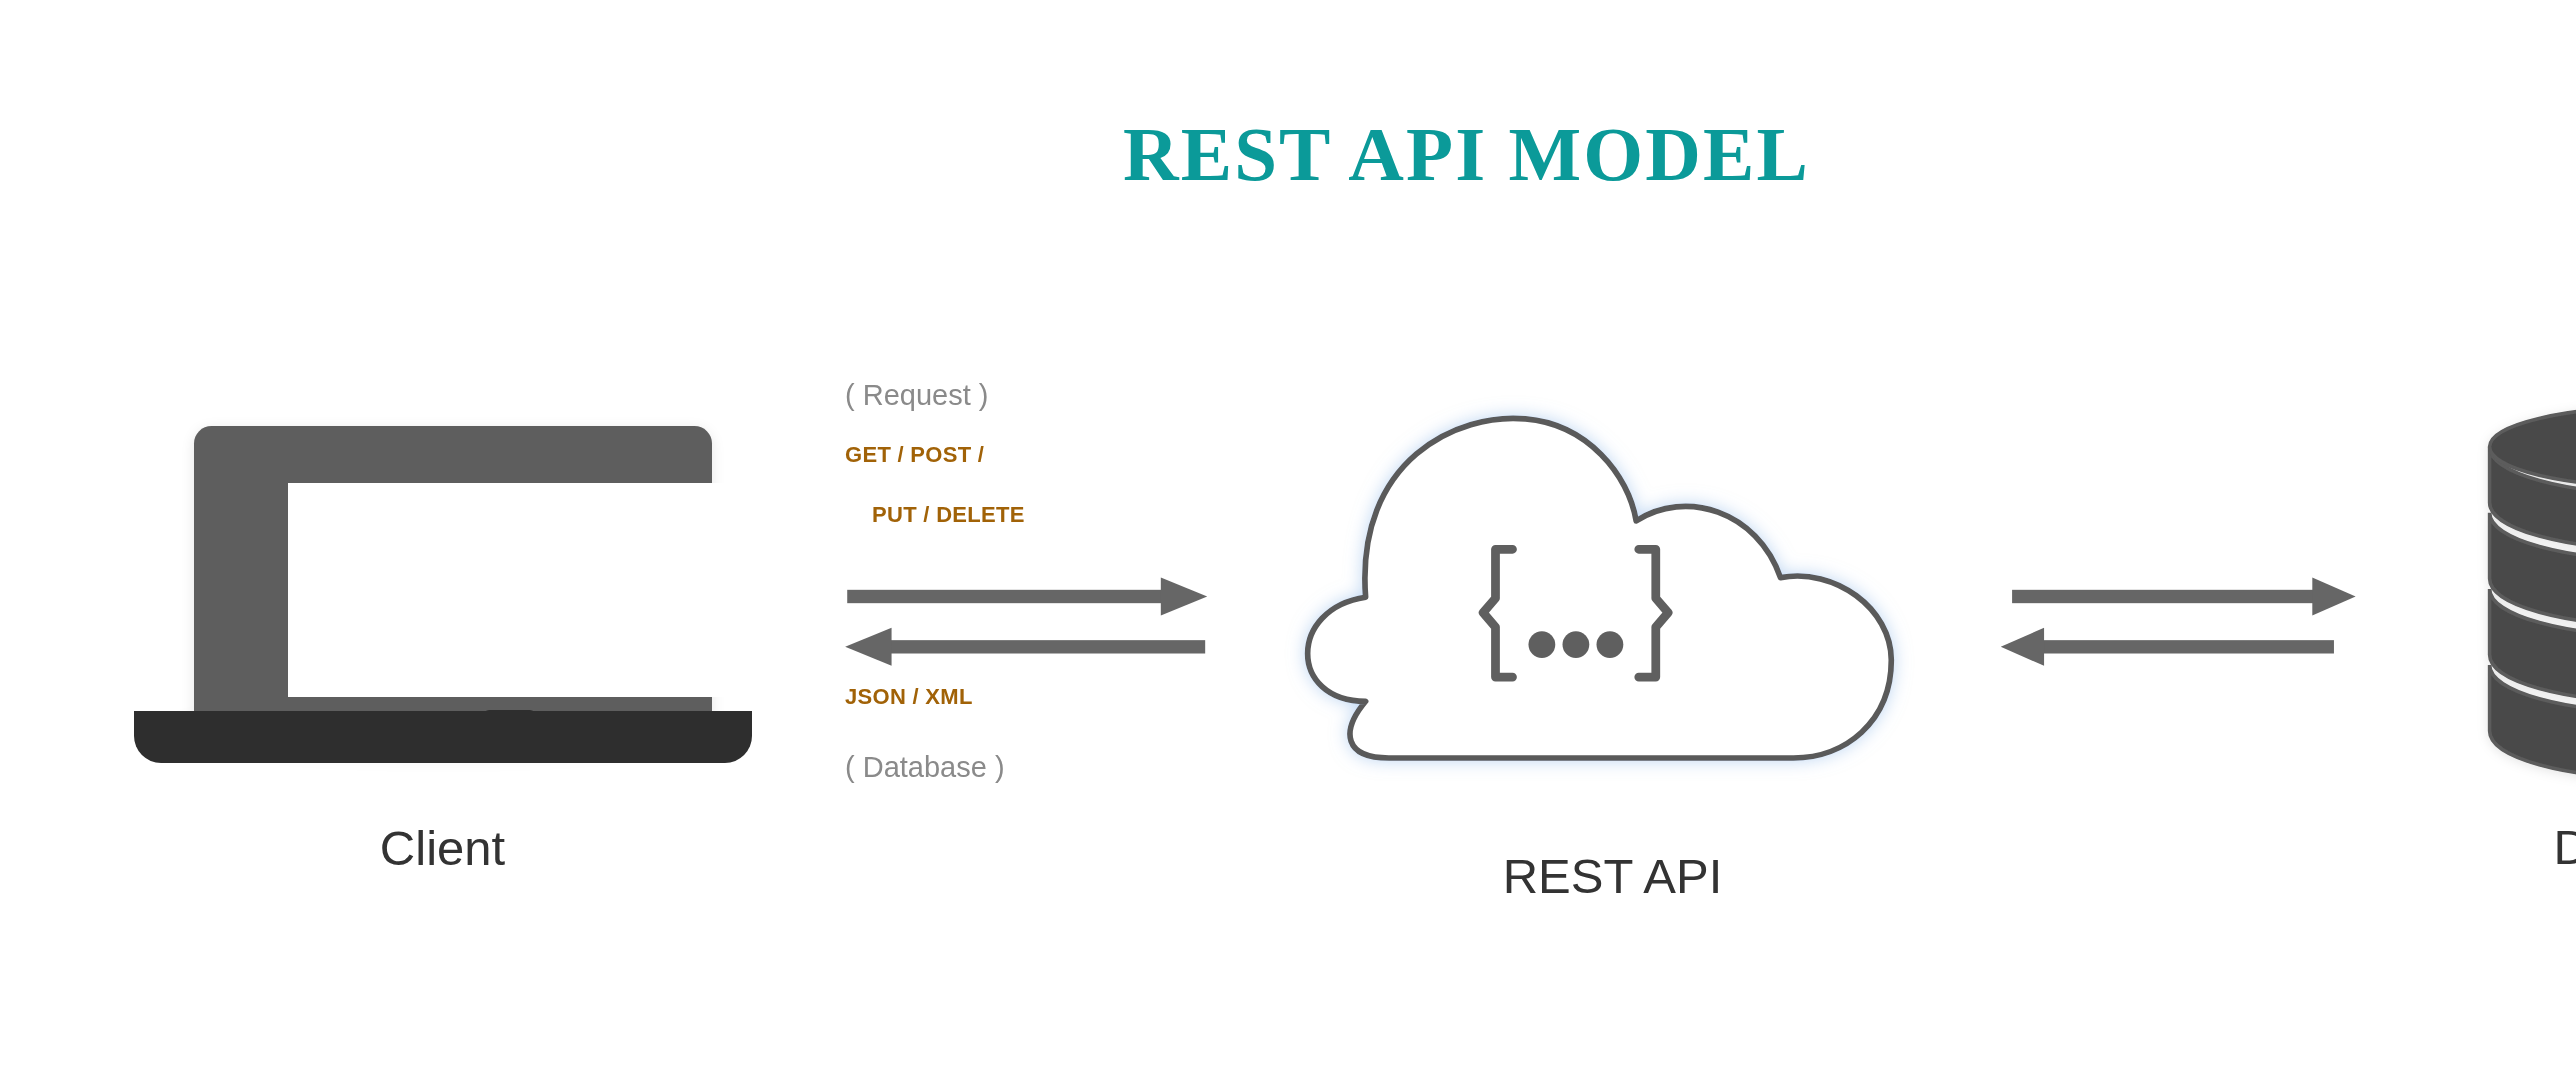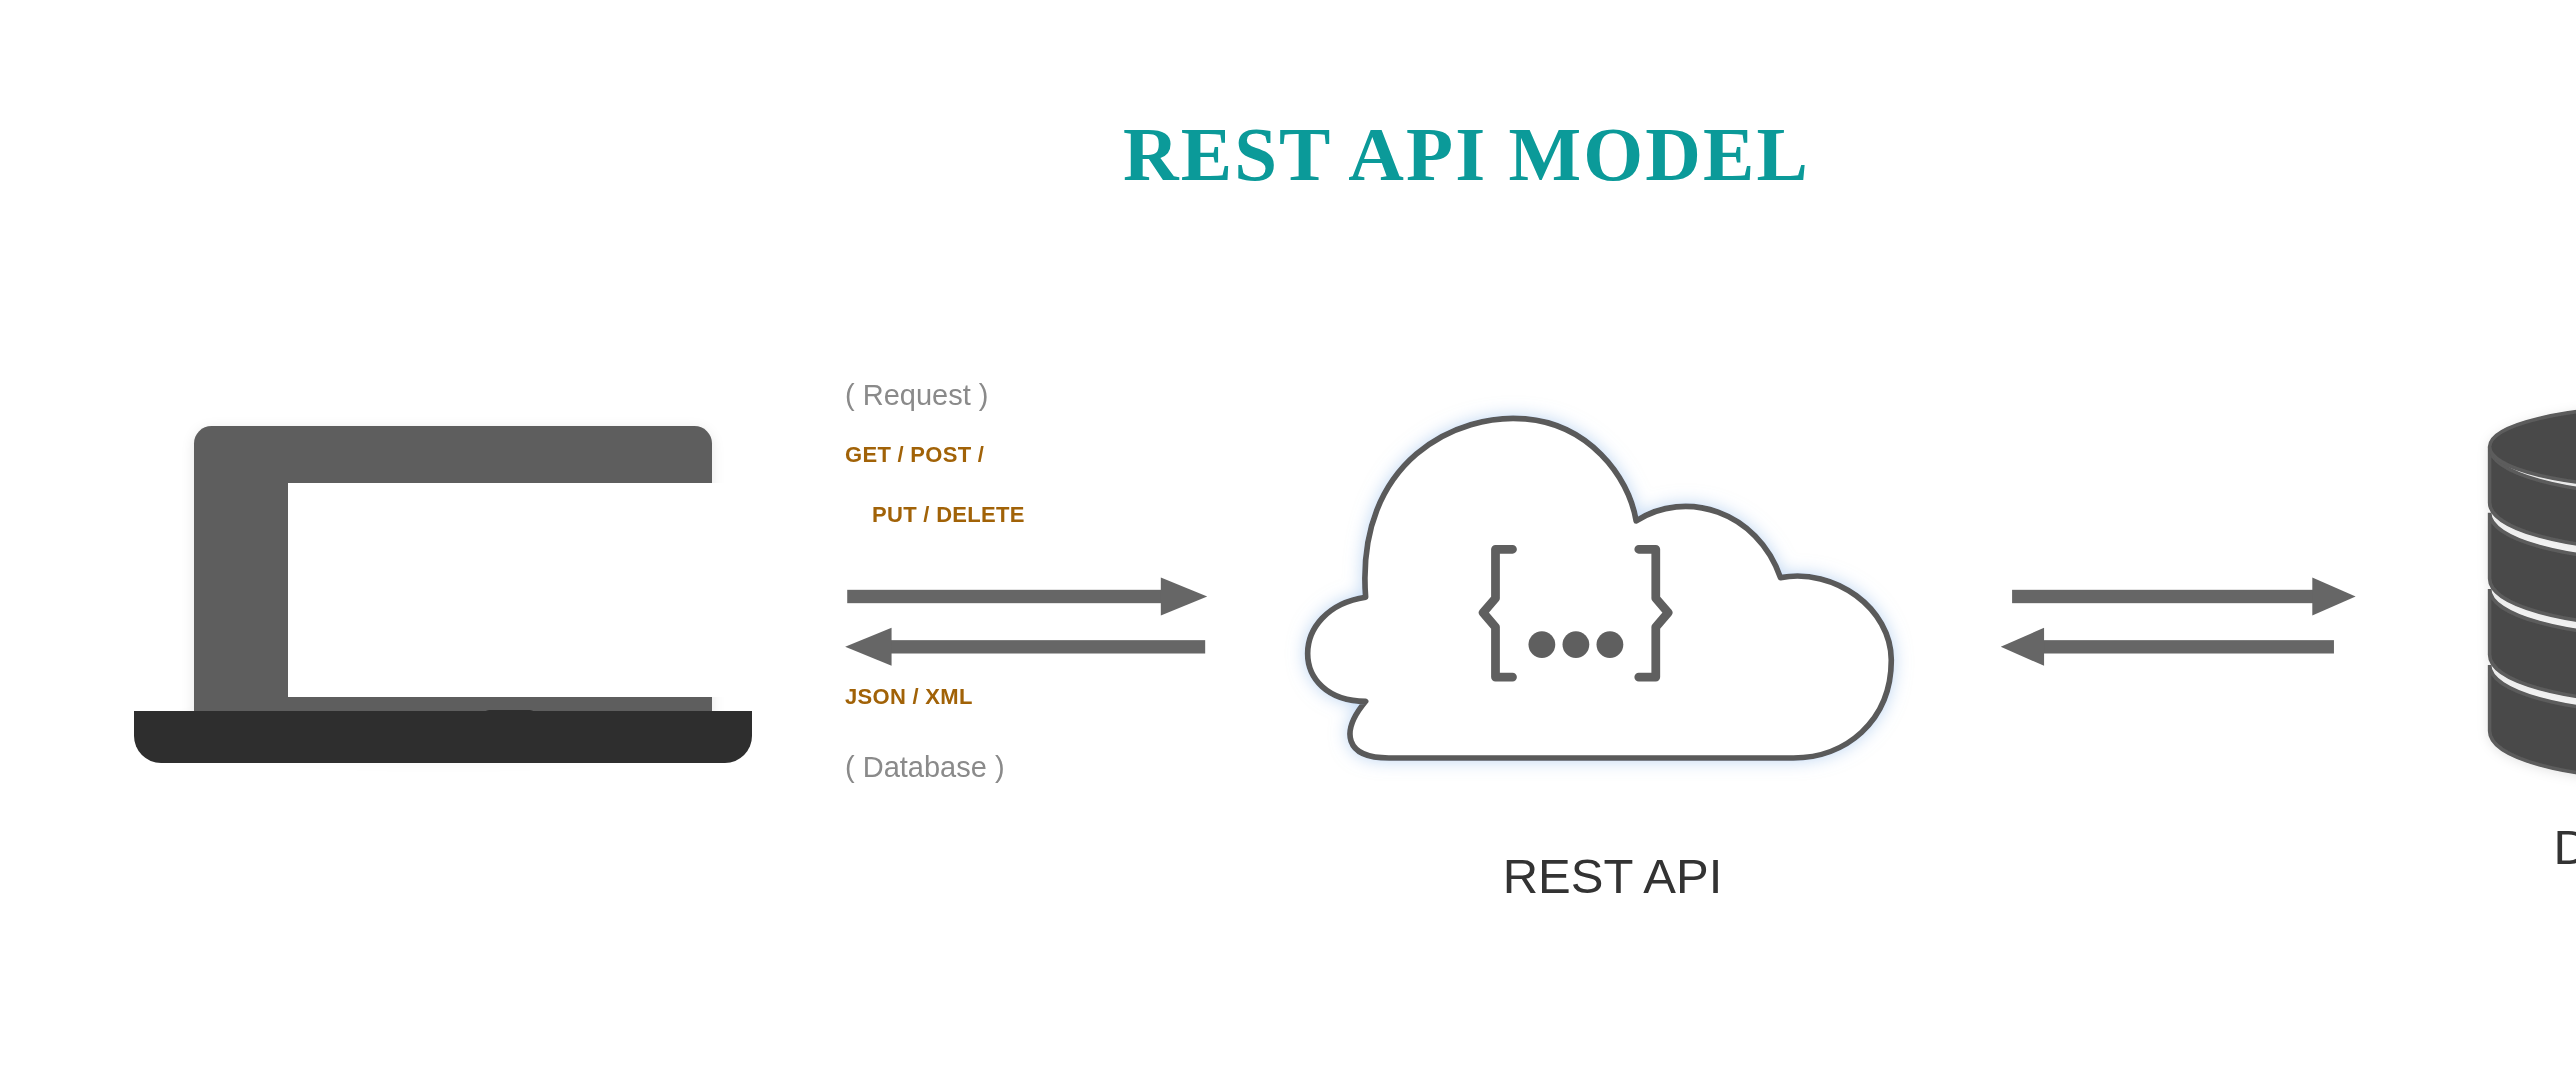--- a/index.html
+++ b/index.html
@@ -169,20 +169,21 @@
   <div id="title">REST API MODEL</div>
 
   <div id="client-graphic">
     <div id="laptop-shadow"></div>
     <div id="laptop-lid">
       <div id="laptop-screen"></div>
       <div id="laptop-trackpad-dot"></div>
     </div>
     <div id="laptop-base"></div>
   </div>
+  <div class="node-label" style="left:185px; top:824px; width:515px;">Client</div>
 
   <div class="arrow-pair" style="left:840px; top:559px; width:392px; height:113px;">
     <svg viewBox="0 0 760 220" preserveAspectRatio="none">
 
       <g>
         <rect x="14" y="60" width="620" height="26" fill="#666666"></rect>
         <polygon points="622,36 712,73 622,110" fill="#666666"></polygon>
       </g>
 
       <g>

